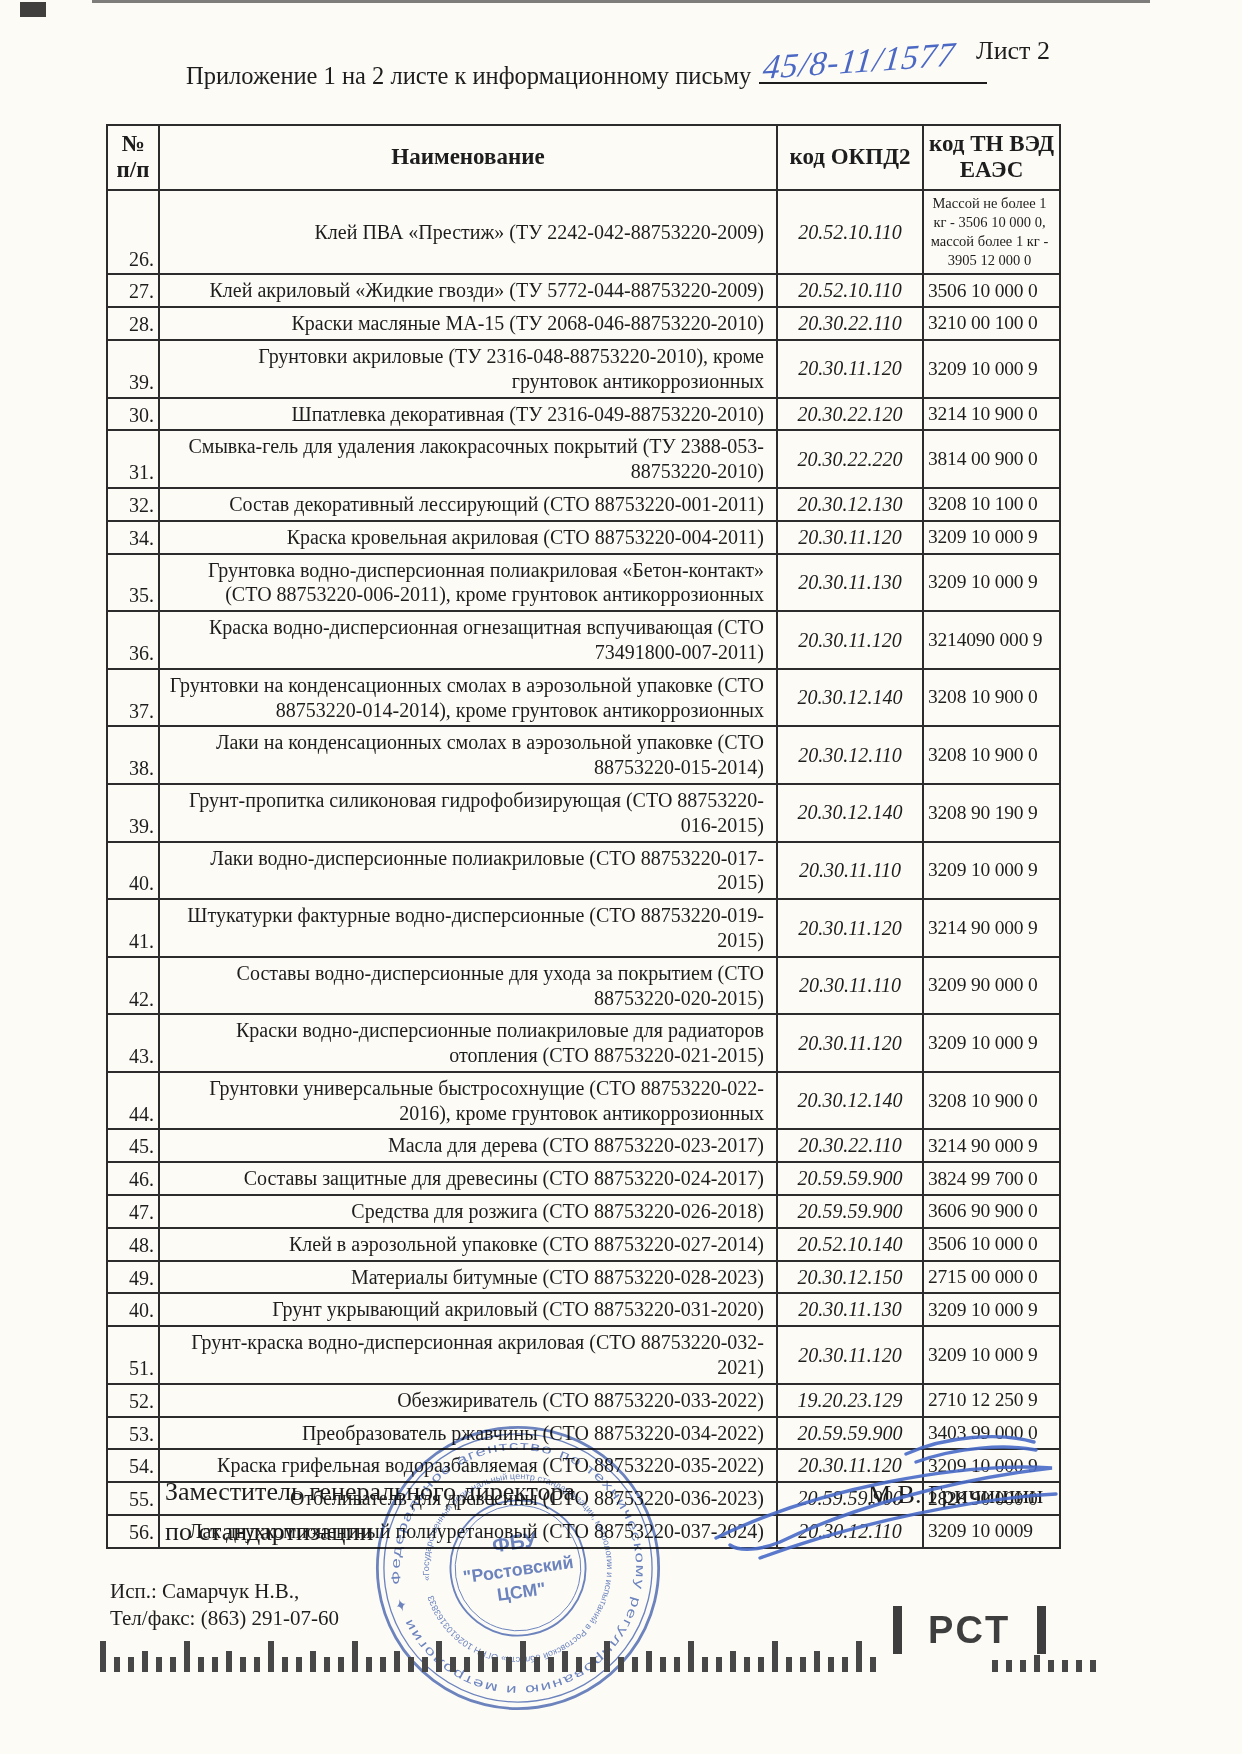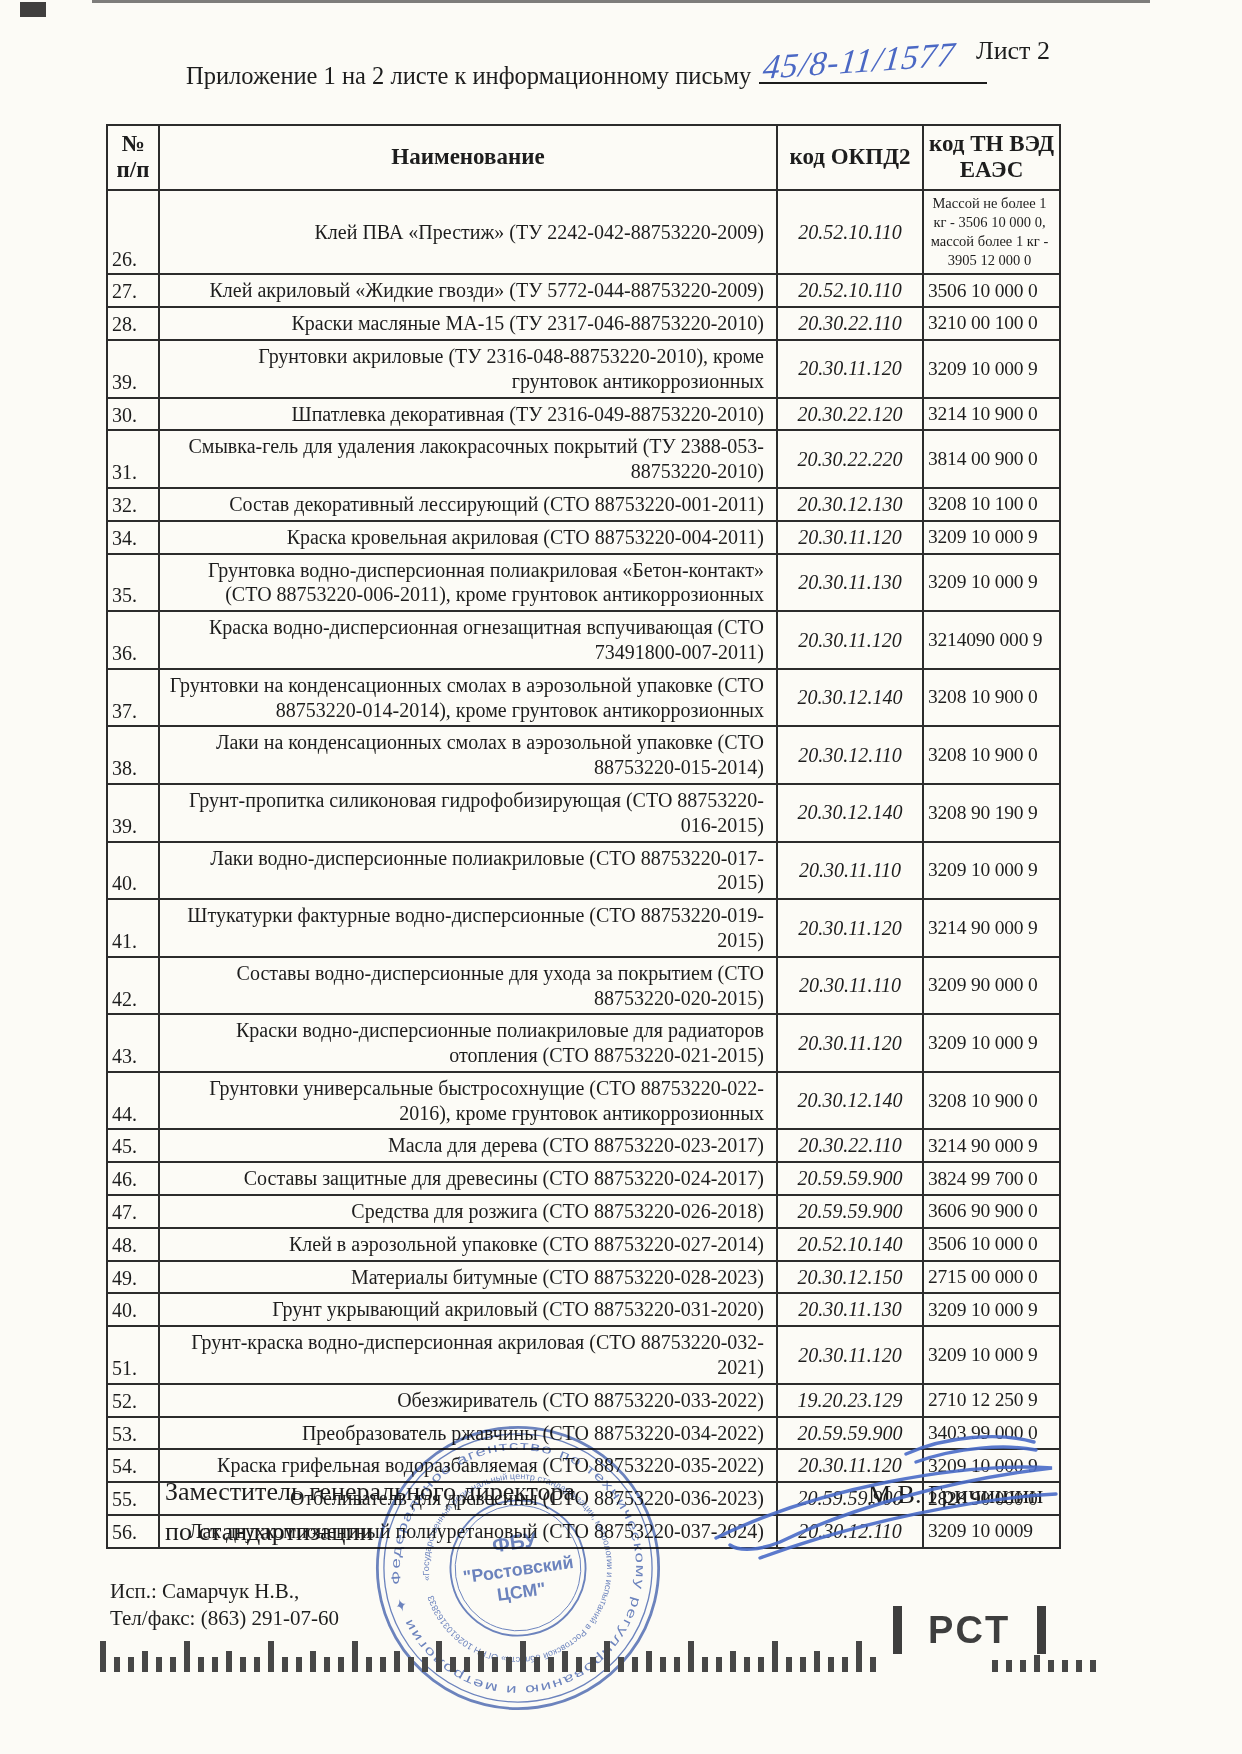--- a/index.html
+++ b/index.html
@@ -18,21 +18,21 @@
   .handwritten{
     position:absolute;left:4px;top:-40px;font-size:34px;font-style:italic;
     color:#3c5cc0;transform:rotate(-4deg) skewX(-10deg);letter-spacing:1px;white-space:nowrap;opacity:.92;
   }
 
   table.doc-table{position:absolute;top:124px;left:106px;width:953px;border-collapse:collapse;table-layout:fixed;}
   .doc-table th,.doc-table td{border:2px solid #2c2c2c;}
   .doc-table th{font-size:23px;font-weight:bold;text-align:center;padding:5px 2px;line-height:1.15;}
   .doc-table td{font-size:20px;line-height:1.24;padding:3px 4px;}
   col.w-num{width:52px;}col.w-name{width:618px;}col.w-okpd2{width:146px;}col.w-tnved{width:137px;}
-  td.c-num{text-align:left;vertical-align:bottom;padding-bottom:2px;}
+  td.c-num{text-align:right;vertical-align:bottom;padding-bottom:2px;}
   td.c-name{text-align:right;vertical-align:middle;padding-left:9px;padding-right:12px;}
   td.c-okpd2{text-align:center;vertical-align:middle;white-space:nowrap;font-style:italic;}
   td.c-tnved{vertical-align:middle;white-space:nowrap;font-size:19.5px;letter-spacing:-.2px;}
   td.c-tnved.small-note{white-space:normal;text-align:center;font-size:14.5px;line-height:1.32;padding:3px 10px 3px 6px;letter-spacing:0;}
 
   .signer-title{position:absolute;left:165px;top:1472px;font-size:26px;line-height:1.55;}
   .signer-name{position:absolute;left:868px;top:1480px;font-size:26px;}
   .executor{position:absolute;left:110px;top:1578px;font-size:21px;line-height:1.3;}
 
   .signature-svg{position:absolute;left:698px;top:1428px;opacity:.9;}
@@ -97,21 +97,21 @@
           <td class="c-tnved small-note">Массой не более 1 кг - 3506 10 000 0, массой более 1 кг - 3905 12 000 0</td>
         </tr>
         <tr>
           <td class="c-num">27.</td>
           <td class="c-name">Клей акриловый «Жидкие гвозди» (ТУ 5772-044-88753220-2009)</td>
           <td class="c-okpd2">20.52.10.110</td>
           <td class="c-tnved">3506 10 000 0</td>
         </tr>
         <tr>
           <td class="c-num">28.</td>
-          <td class="c-name">Краски масляные МА-15 (ТУ 2317-046-88753220-2010)</td>
+          <td class="c-name">Краски масляные МА-15 (ТУ 2068-046-88753220-2010)</td>
           <td class="c-okpd2">20.30.22.110</td>
           <td class="c-tnved">3210 00 100 0</td>
         </tr>
         <tr>
           <td class="c-num">39.</td>
           <td class="c-name">Грунтовки акриловые (ТУ 2316-048-88753220-2010), кроме грунтовок антикоррозионных</td>
           <td class="c-okpd2">20.30.11.120</td>
           <td class="c-tnved">3209 10 000 9</td>
         </tr>
         <tr>

